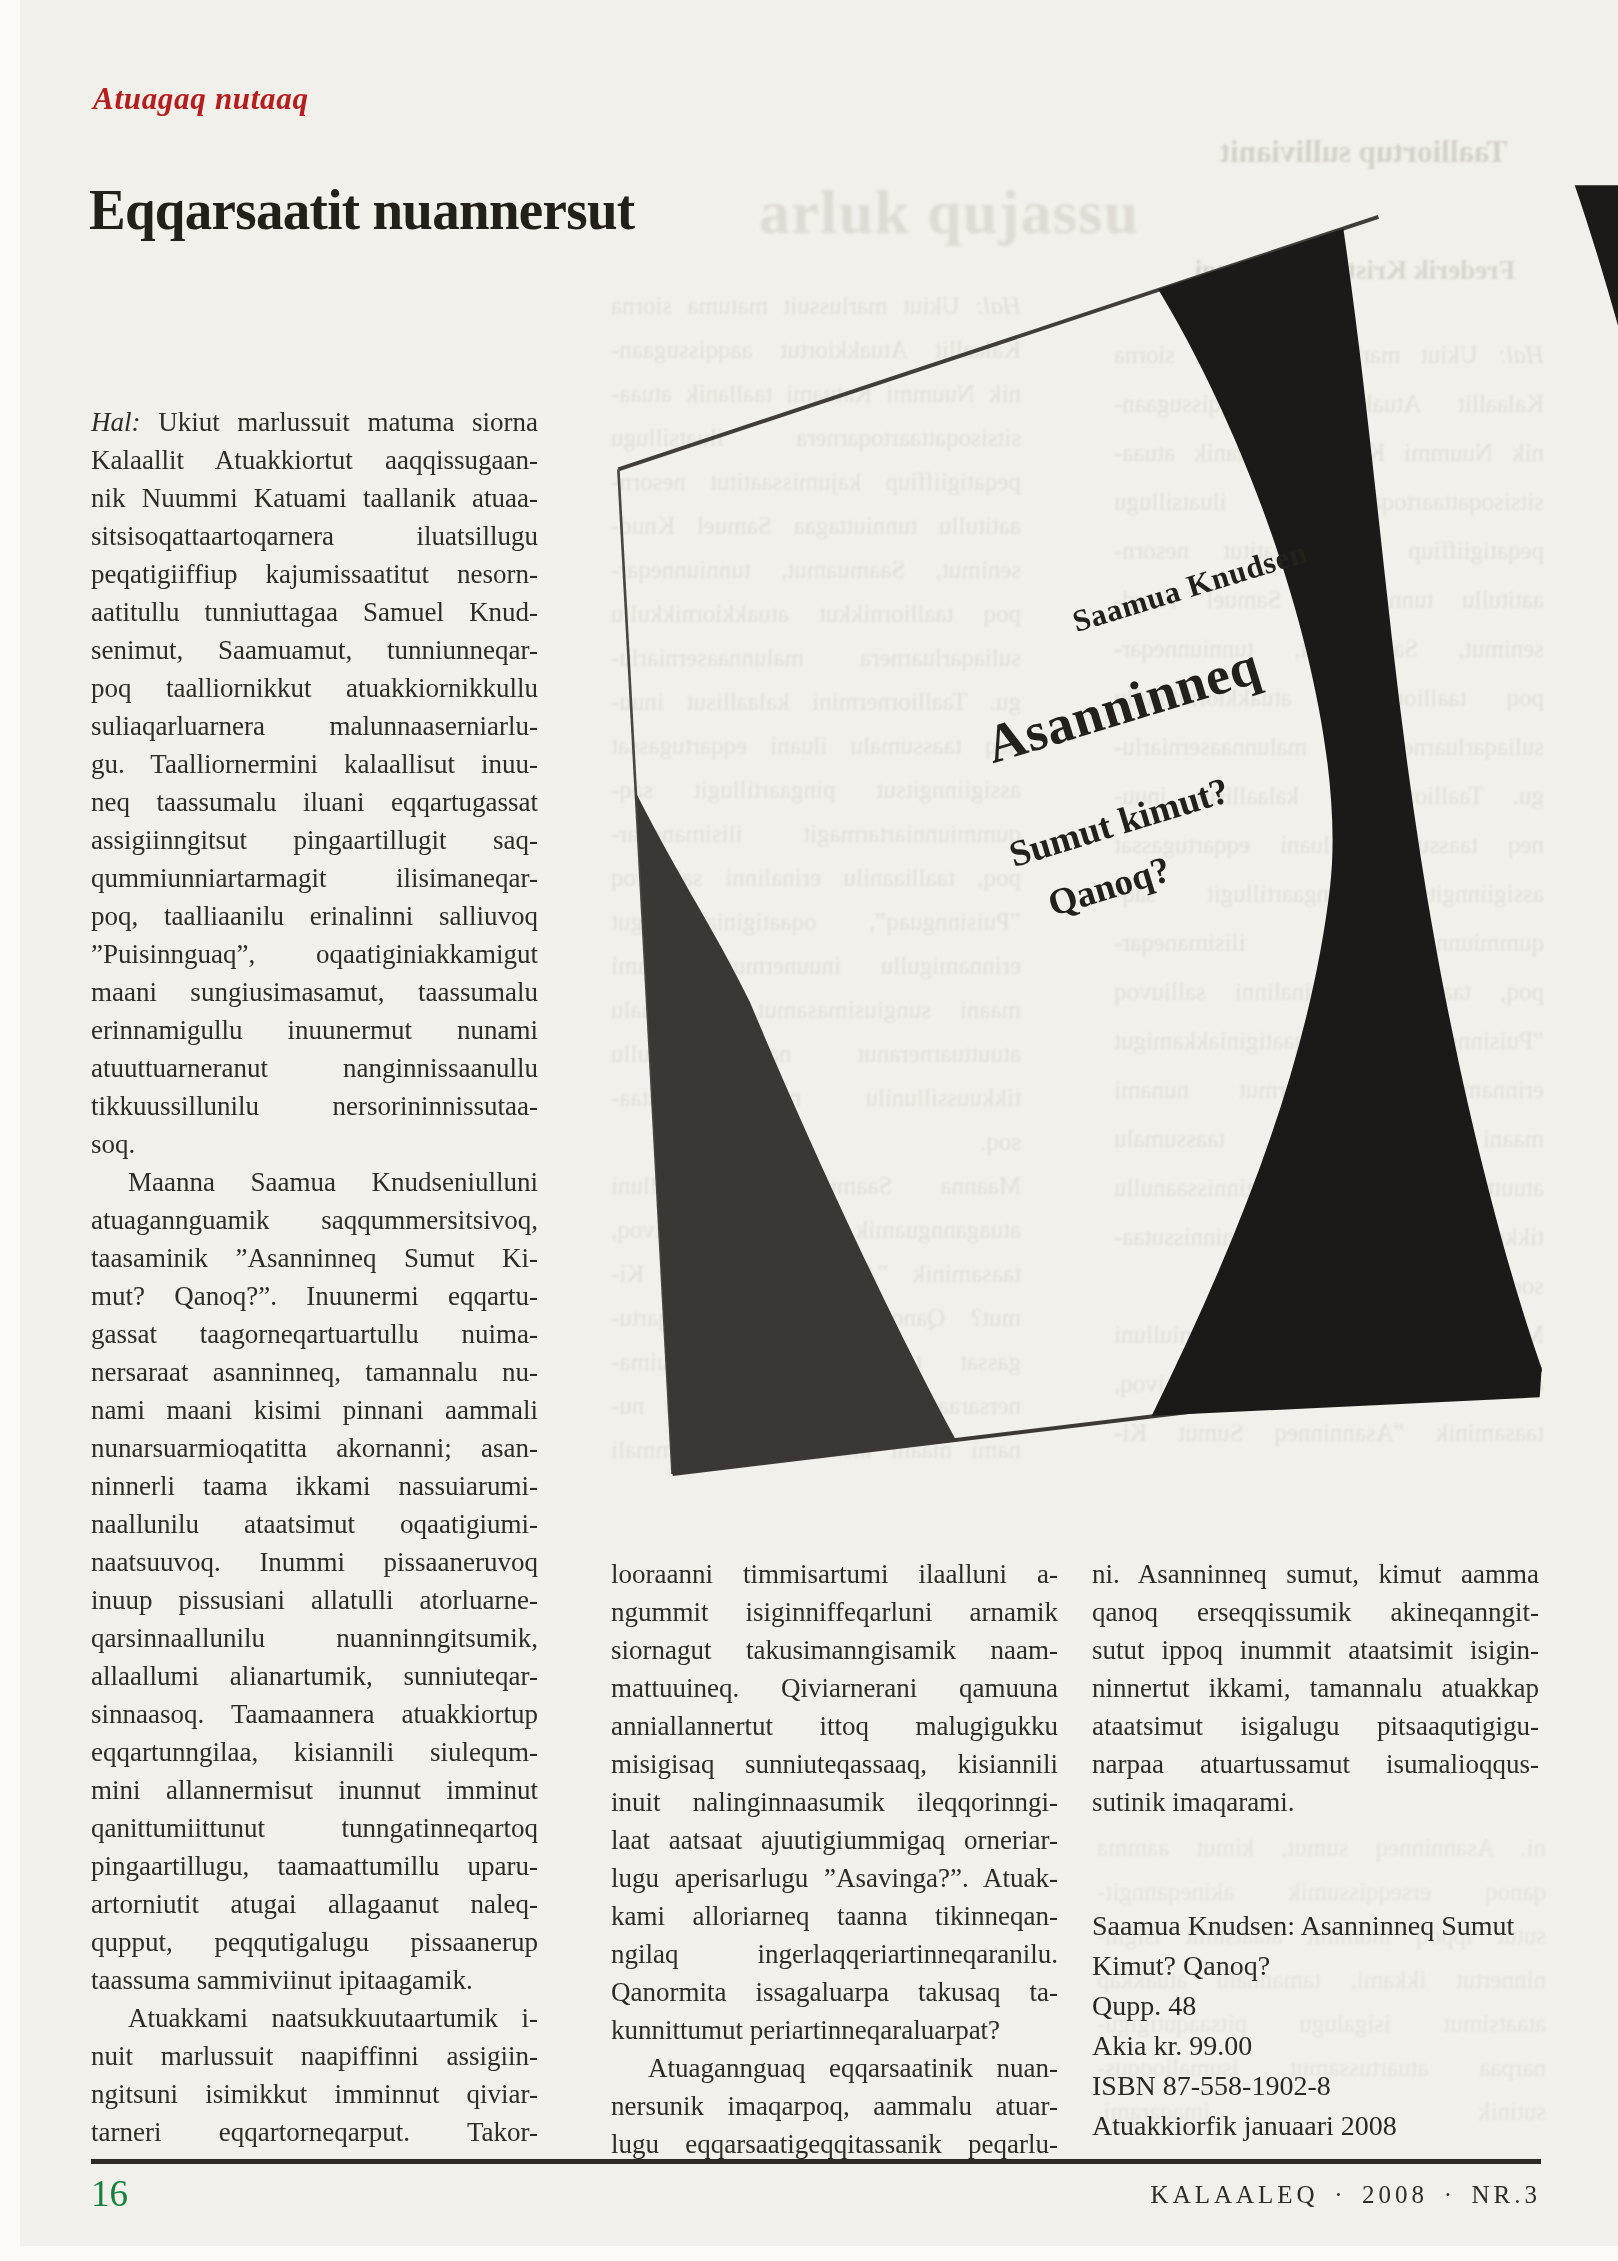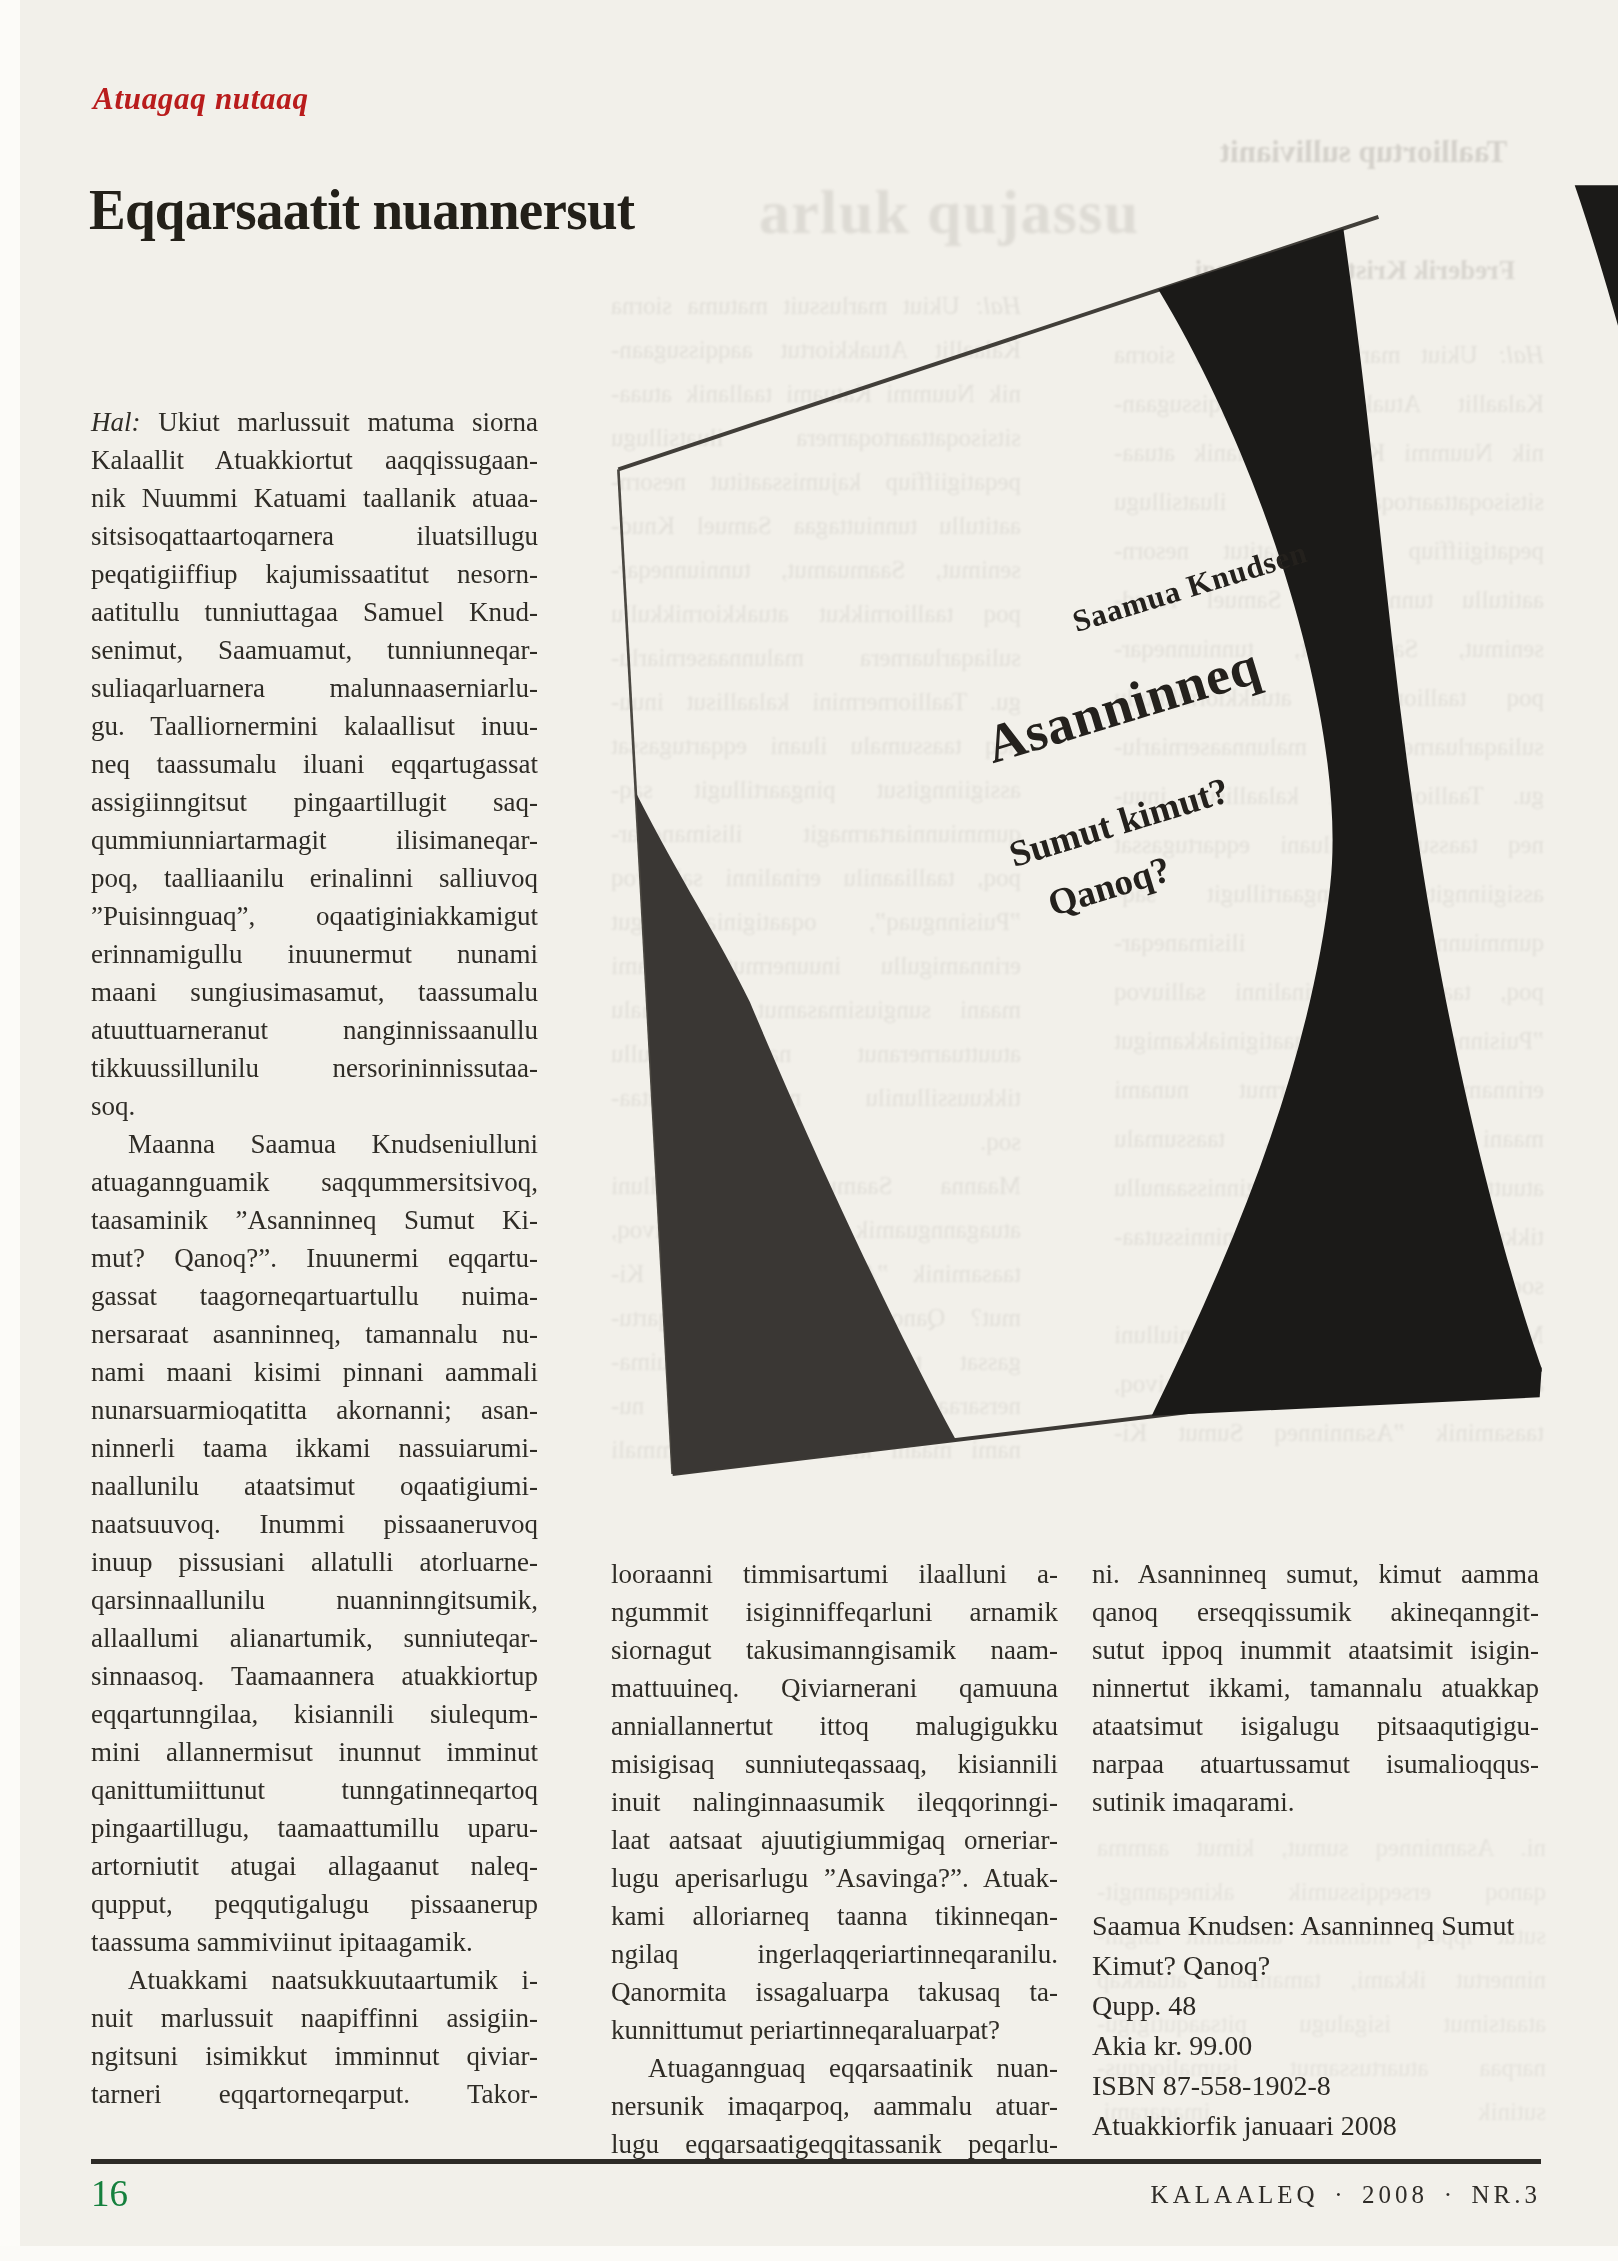--- a/index.html
+++ b/index.html
@@ -194,29 +194,30 @@
   </div>
 
   <div class="col" id="col-left">
       <div class="line"><i>Hal:</i> Ukiut marlussuit matuma siorna</div>
       <div class="line">Kalaallit Atuakkiortut aaqqissugaan-</div>
       <div class="line">nik Nuummi Katuami taallanik atuaa-</div>
       <div class="line">sitsisoqattaartoqarnera iluatsillugu</div>
       <div class="line">peqatigiiffiup kajumissaatitut nesorn-</div>
       <div class="line">aatitullu tunniuttagaa Samuel Knud-</div>
       <div class="line">senimut, Saamuamut, tunniunneqar-</div>
+      <div class="line">poq taalliornikkut atuakkiornikkullu</div>
       <div class="line">suliaqarluarnera malunnaaserniarlu-</div>
       <div class="line">gu. Taalliornermini kalaallisut inuu-</div>
       <div class="line">neq taassumalu iluani eqqartugassat</div>
       <div class="line">assigiinngitsut pingaartillugit saq-</div>
       <div class="line">qummiunniartarmagit ilisimaneqar-</div>
       <div class="line">poq, taalliaanilu erinalinni salliuvoq</div>
       <div class="line">”Puisinnguaq”, oqaatiginiakkamigut</div>
+      <div class="line">maani sungiusimasamut, taassumalu</div>
       <div class="line">erinnamigullu inuunermut nunami</div>
-      <div class="line">maani sungiusimasamut, taassumalu</div>
       <div class="line">atuuttuarneranut nanginnissaanullu</div>
       <div class="line">tikkuussillunilu nersorininnissutaa-</div>
       <div class="line end">soq.</div>
       <div class="line indent">Maanna Saamua Knudseniulluni</div>
       <div class="line">atuagannguamik saqqummersitsivoq,</div>
       <div class="line">taasaminik ”Asanninneq Sumut Ki-</div>
       <div class="line">mut? Qanoq?”. Inuunermi eqqartu-</div>
       <div class="line">gassat taagorneqartuartullu nuima-</div>
       <div class="line">nersaraat asanninneq, tamannalu nu-</div>
       <div class="line">nami maani kisimi pinnani aammali</div>

